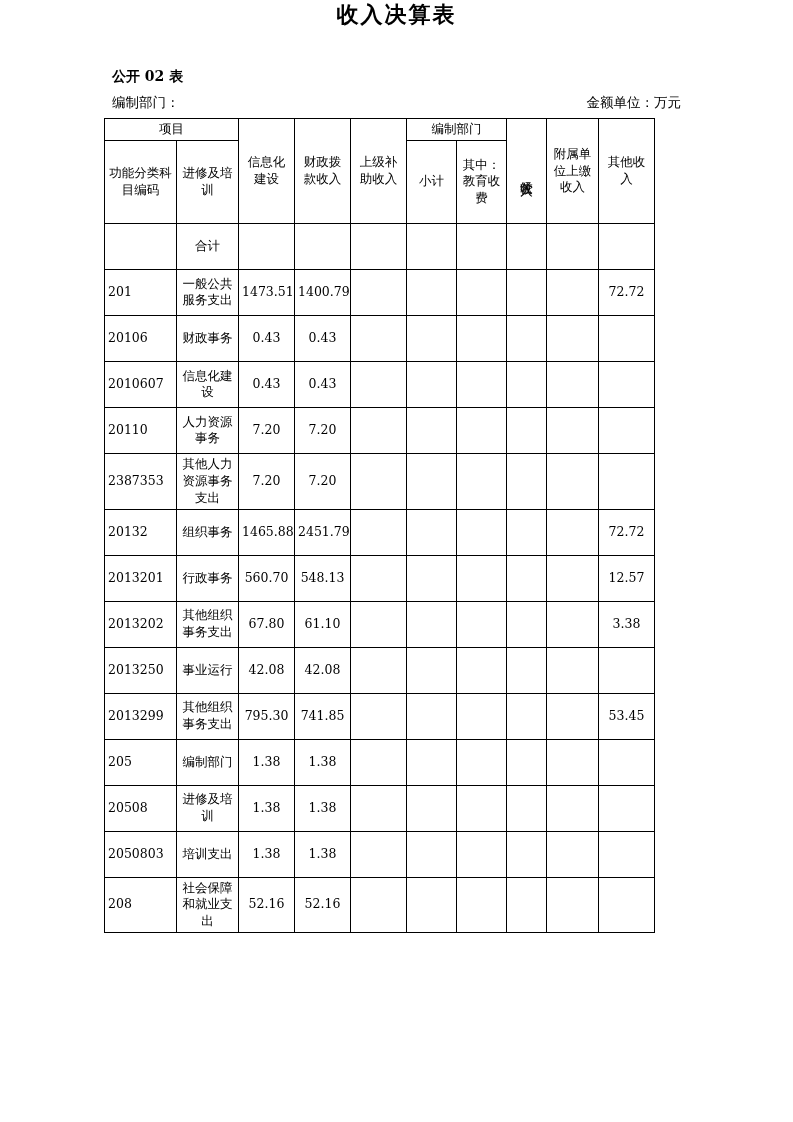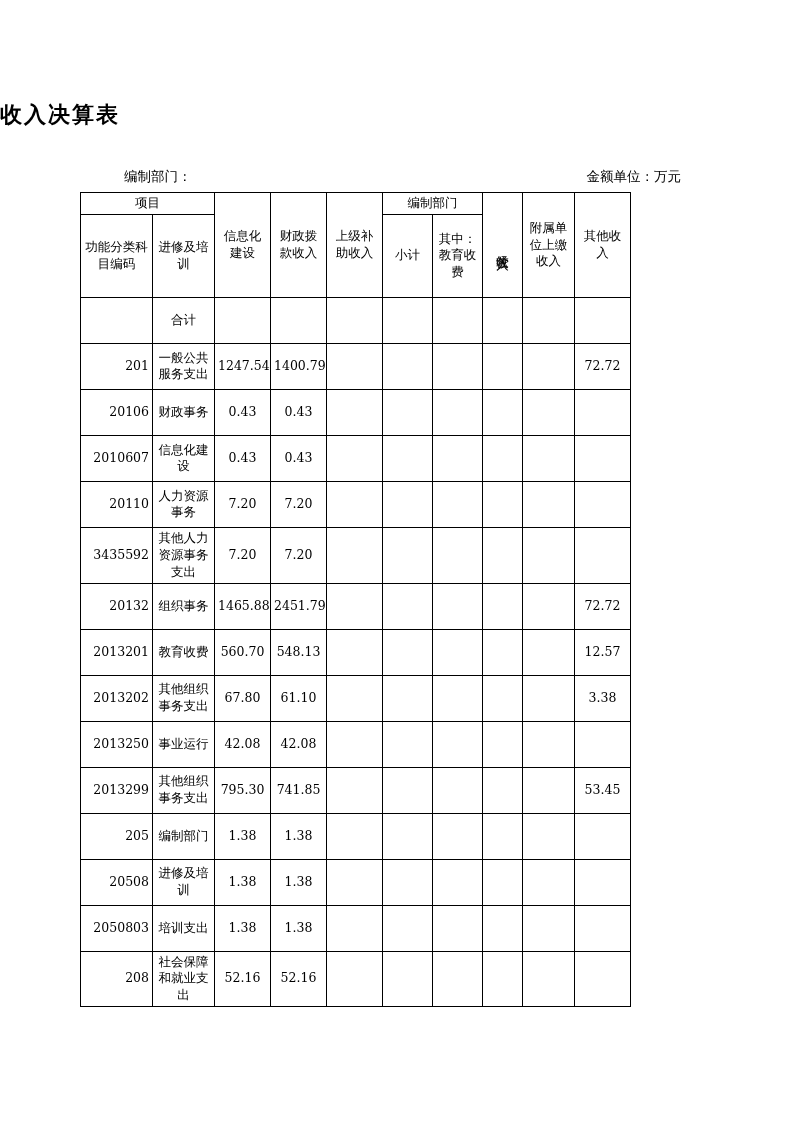--- a/index.html
+++ b/index.html
@@ -15,48 +15,47 @@
     position: relative;
   }
   .page {
     width: 793px;
     height: 1122px;
     box-sizing: border-box;
     padding: 0;
     position: relative;
   }
   .doc-title {
+    text-align: center;
     font-size: 22px;
     font-weight: bold;
     font-family: "DejaVu Serif", "Liberation Serif", serif;
     letter-spacing: 2px;
-    margin-top: 100px;
   }
   .meta-block {
     margin-top: 38px;
     padding-left: 112px;
     padding-right: 112px;
   }
   .meta-row1 {
     font-size: 14px;
     font-weight: bold;
     font-family: "DejaVu Serif", "Liberation Serif", serif;
   }
   .meta-row2 {
     margin-top: 8px;
     font-size: 13.5px;
     font-family: "DejaVu Serif", "Liberation Serif", serif;
     display: flex;
     justify-content: space-between;
     align-items: center;
-    margin-left: 12px;
   }
   table.fin {
     border-collapse: collapse;
-    margin-left: 80px;
+    margin-left: 104px;
     margin-top: 6px;
     table-layout: fixed;
     width: 450px;
     font-family: "DejaVu Serif", "Liberation Serif", serif;
   }
   table.fin td, table.fin th {
     border: 1px solid #000000;
     font-weight: normal;
     font-size: 12.5px;
     padding: 2px 3px;
@@ -67,21 +66,21 @@
     text-align: center;
   }
   .v-text {
     writing-mode: vertical-rl;
     text-orientation: upright;
     letter-spacing: 1px;
     display: inline-block;
     line-height: 1.1;
   }
   td.code {
-    text-align: right;
+    text-align: left;
     font-size: 12.5px;
     white-space: nowrap;
   }
   td.name {
     text-align: center;
     font-size: 12.5px;
   }
   td.num {
     text-align: center;
     font-size: 12.5px;
@@ -95,20 +94,21 @@
   }
 </style>
 </head>
 <body>
 
 <div class="page">
 
   <div class="doc-title">收入决算表</div>
 
   <div class="meta-block">
+    <div class="meta-row1">公开 02 表</div>
     <div class="meta-row2">
       <span>编制部门：</span>
       <span>金额单位：万元</span>
     </div>
   </div>
 
   <table class="fin">
     <colgroup>
       <col style="width:72px">
       <col style="width:62px">
@@ -148,21 +148,21 @@
           <td class="num"></td>
           <td class="num"></td>
           <td class="num"></td>
           <td class="num"></td>
           <td class="num"></td>
           <td class="num"></td>
         </tr>
         <tr class="row-h">
           <td class="code">201</td>
           <td class="name">一般公共服务支出</td>
-          <td class="num">1247.54</td>
+          <td class="num">1473.51</td>
           <td class="num">1400.79</td>
           <td class="num"></td>
           <td class="num"></td>
           <td class="num"></td>
           <td class="num"></td>
           <td class="num"></td>
           <td class="num">72.72</td>
         </tr>
         <tr class="row-h">
           <td class="code">20106</td>
@@ -194,21 +194,21 @@
           <td class="num">7.20</td>
           <td class="num">7.20</td>
           <td class="num"></td>
           <td class="num"></td>
           <td class="num"></td>
           <td class="num"></td>
           <td class="num"></td>
           <td class="num"></td>
         </tr>
         <tr class="row-h">
-          <td class="code">3435592</td>
+          <td class="code">2387353</td>
           <td class="name">其他人力资源事务支出</td>
           <td class="num">7.20</td>
           <td class="num">7.20</td>
           <td class="num"></td>
           <td class="num"></td>
           <td class="num"></td>
           <td class="num"></td>
           <td class="num"></td>
           <td class="num"></td>
         </tr>
@@ -219,21 +219,21 @@
           <td class="num">2451.79</td>
           <td class="num"></td>
           <td class="num"></td>
           <td class="num"></td>
           <td class="num"></td>
           <td class="num"></td>
           <td class="num">72.72</td>
         </tr>
         <tr class="row-h">
           <td class="code">2013201</td>
-          <td class="name">教育收费</td>
+          <td class="name">行政事务</td>
           <td class="num">560.70</td>
           <td class="num">548.13</td>
           <td class="num"></td>
           <td class="num"></td>
           <td class="num"></td>
           <td class="num"></td>
           <td class="num"></td>
           <td class="num">12.57</td>
         </tr>
         <tr class="row-h">

